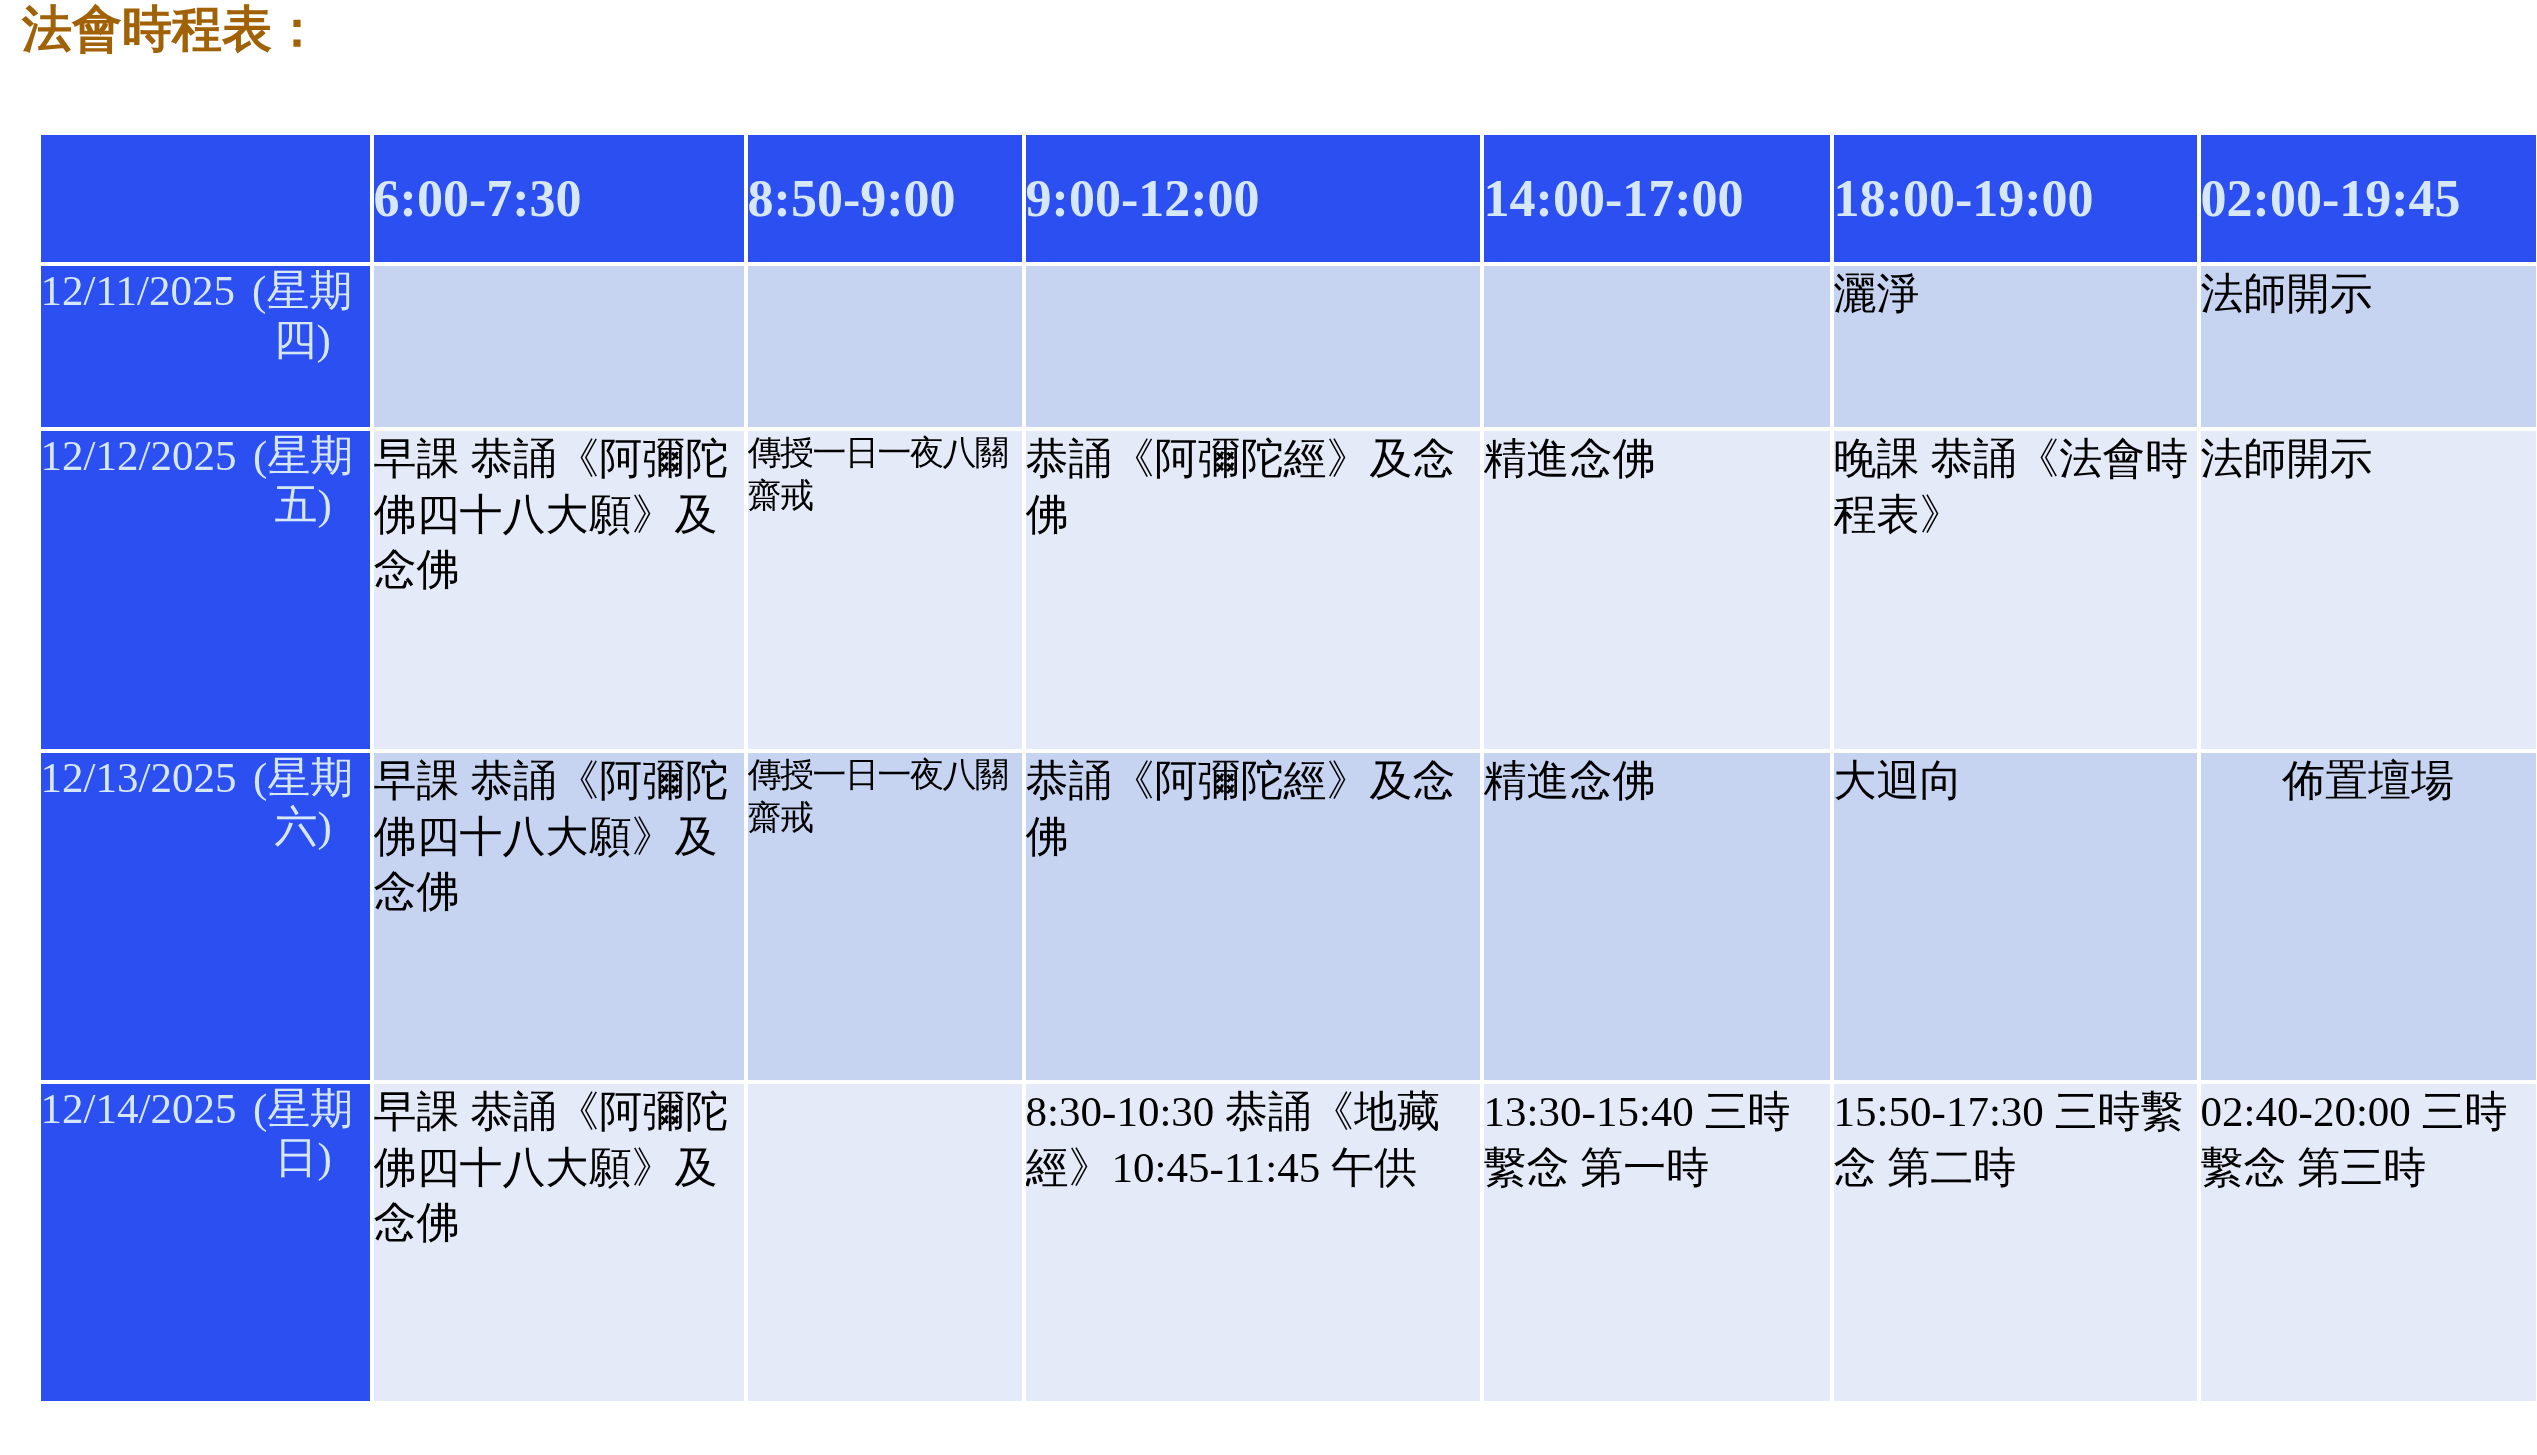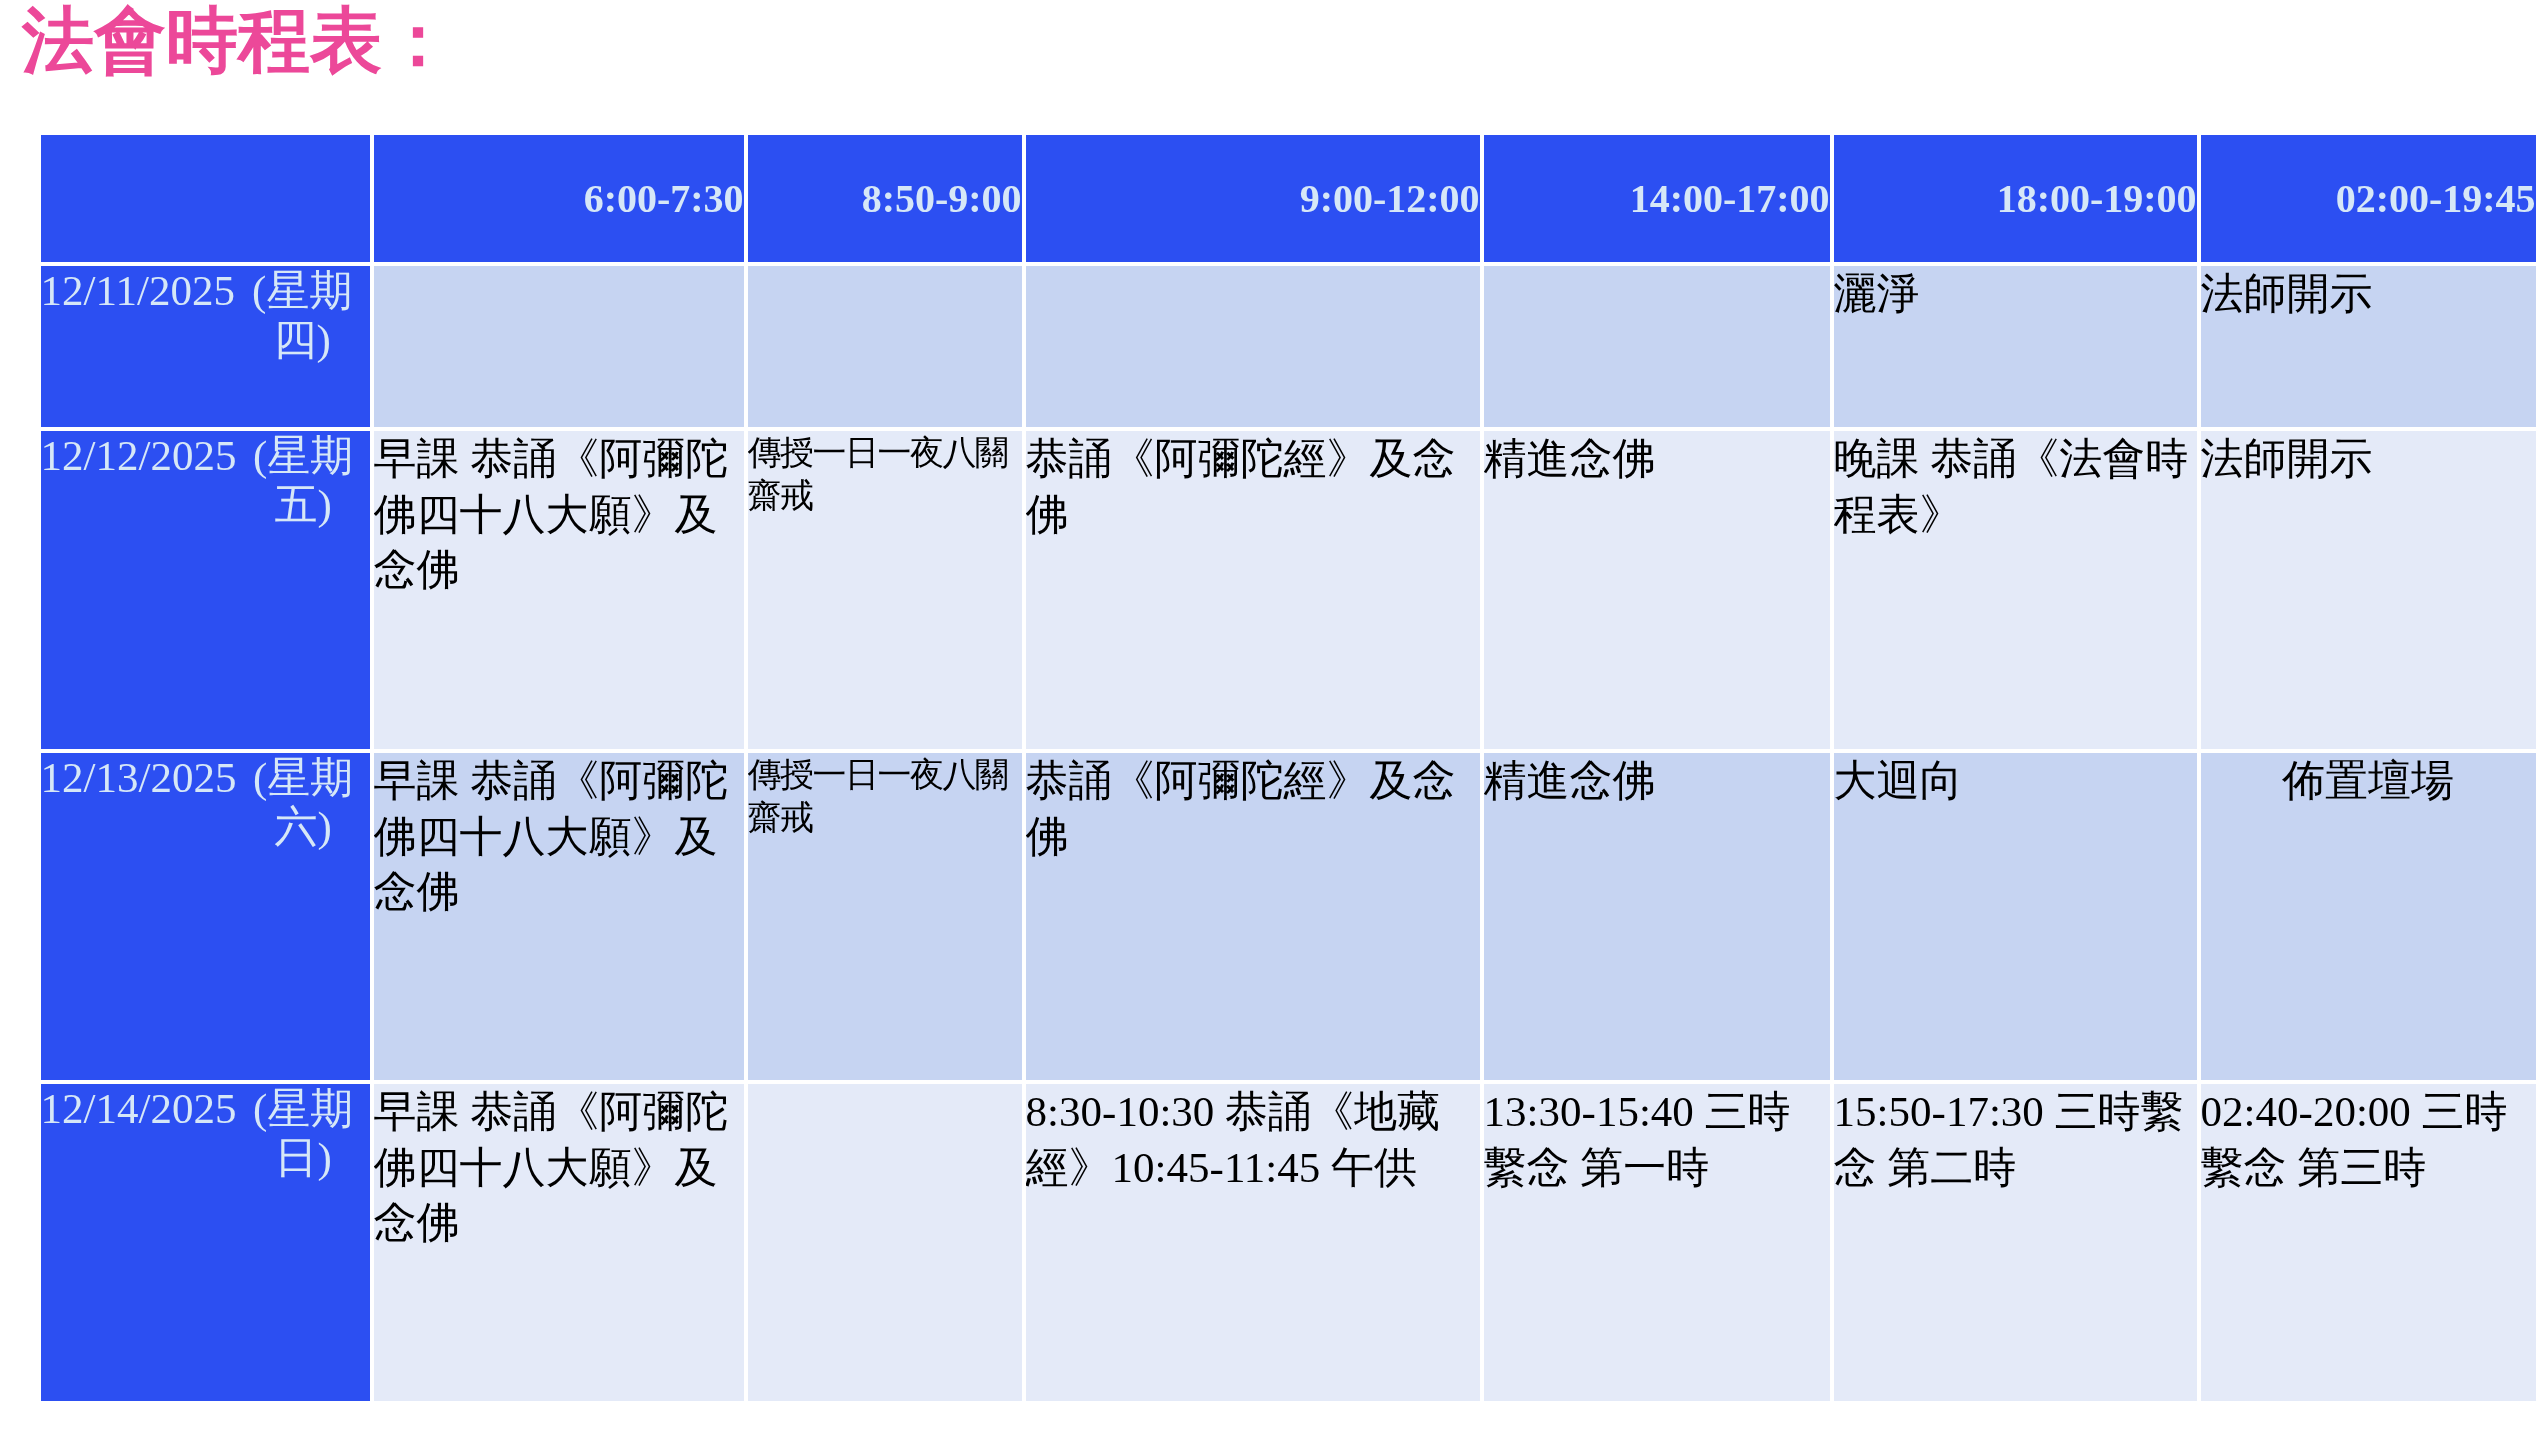--- a/index.html
+++ b/index.html
@@ -19,23 +19,23 @@
     height: 1455px;
     background: #ffffff;
     box-sizing: border-box;
   }
   .page-title {
     position: absolute;
     left: 22px;
     top: 4.4px;
     font-family: "DejaVu Sans", "Liberation Sans", sans-serif;
     font-weight: bold;
-    font-size: 72px;
+    font-size: 50px;
     line-height: 1.0;
-    color: #ec4899;
+    color: #a16207;
     letter-spacing: 0px;
     white-space: nowrap;
   }
   .table-wrap {
     position: absolute;
     left: 41px;
     top: 135px;
     width: 2480px;
   }
   table.schedule {
@@ -57,23 +57,23 @@
   col.c3 { width: 454px; }
   col.c4 { width: 346px; }
   col.c5 { width: 363px; }
   col.c6 { width: 335px; }
 
   
   .hdr-cell {
     background: #2C4FF2;
     height: 127px;
     color: #D6E7F7;
-    font-size: 40px;
+    font-size: 52px;
     line-height: 127px;
-    text-align: right;
+    text-align: left;
     white-space: nowrap;
     overflow: hidden;
     margin-left: 12px;
   }
   .hdr-cell.blank { color: transparent; }
 
   
   .date-cell {
     background: #2C4FF2;
     color: #D6E7F7;

